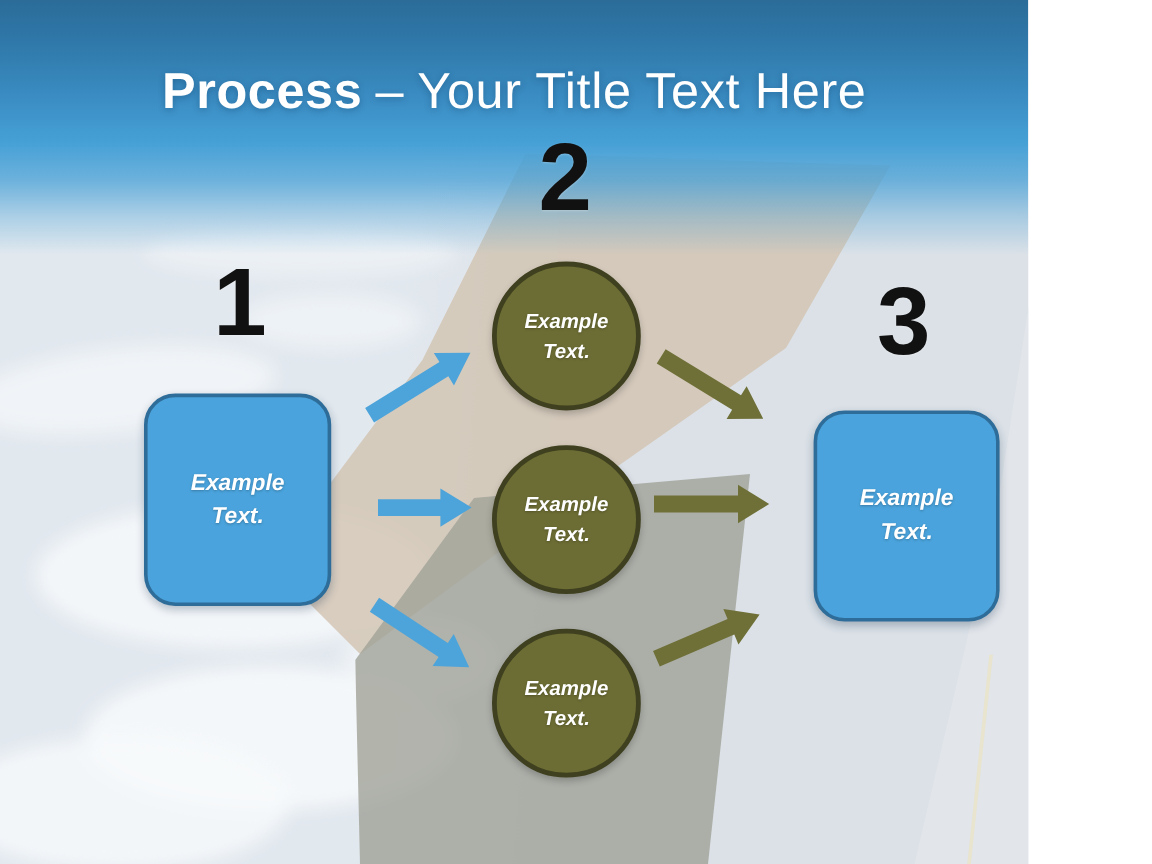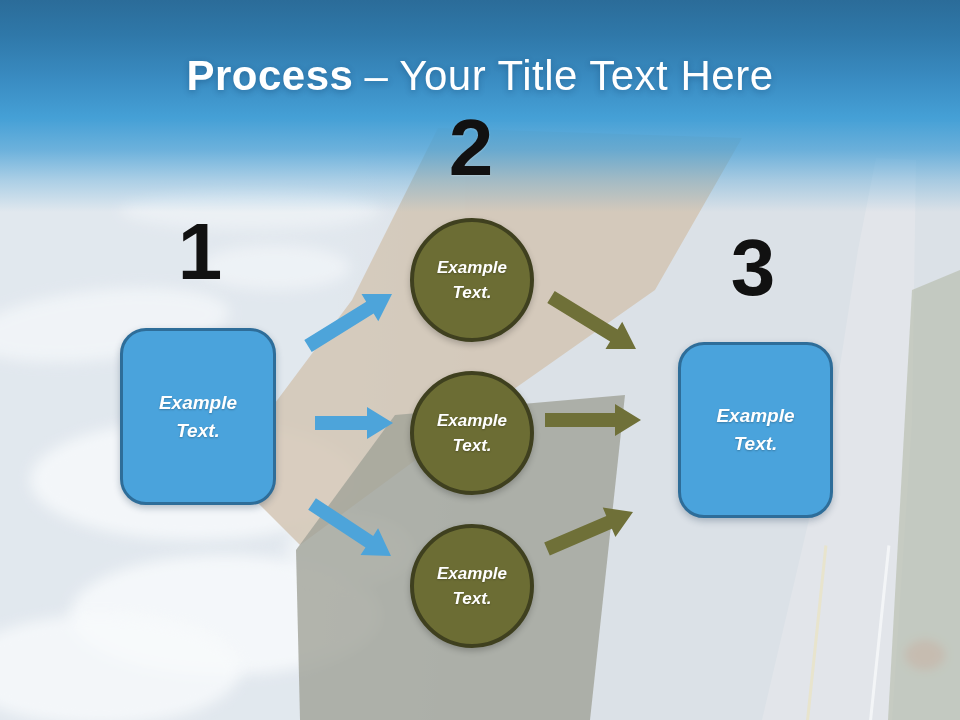--- a/index.html
+++ b/index.html
@@ -1,17 +1,17 @@
 <!DOCTYPE html>
 <html><head>
 <meta charset="utf-8">
 <style>
   * { box-sizing: border-box; margin: 0; padding: 0; }
   html,body { width:960px; height:720px; background:#ffffff; font-family:"Liberation Sans", sans-serif; }
-  .slide { position:relative; width:960px; height:720px; overflow:hidden; }
+  .slide { position:relative; width:857px; height:720px; overflow:hidden; }
 
   
   .bg { position:absolute; inset:0; background:#c2ccd6; overflow:hidden; }
   .ocean { position:absolute; left:0; top:118px; width:465px; bottom:0;
            background:linear-gradient(95deg,#ccd7e2 68%, rgba(204,215,226,0) 100%); }
   .foam { position:absolute; background:#f3f7fa; border-radius:50%; filter:blur(7px); }
   .f1 { left:-30px; top:290px; width:260px; height:70px;  opacity:.65; transform:rotate(-6deg); }
   .f2 { left:30px;  top:420px; width:330px; height:120px; opacity:.80; }
   .f3 { left:70px;  top:555px; width:310px; height:120px; opacity:.85; }
   .f4 { left:-40px; top:615px; width:280px; height:110px; opacity:.80; }

